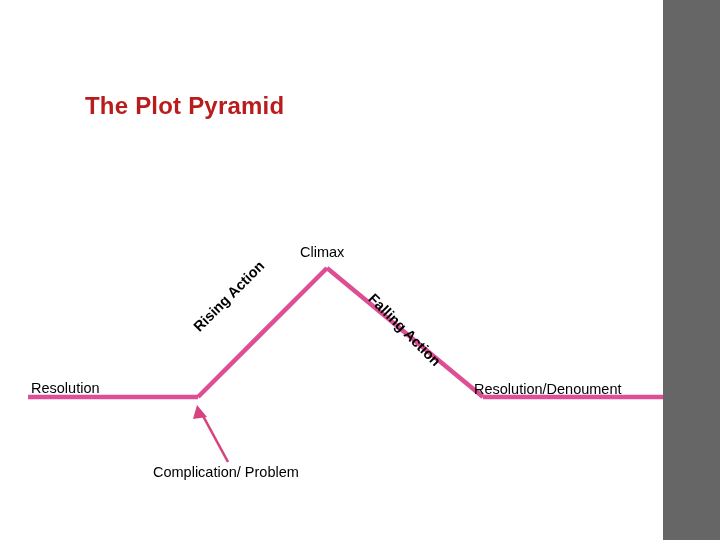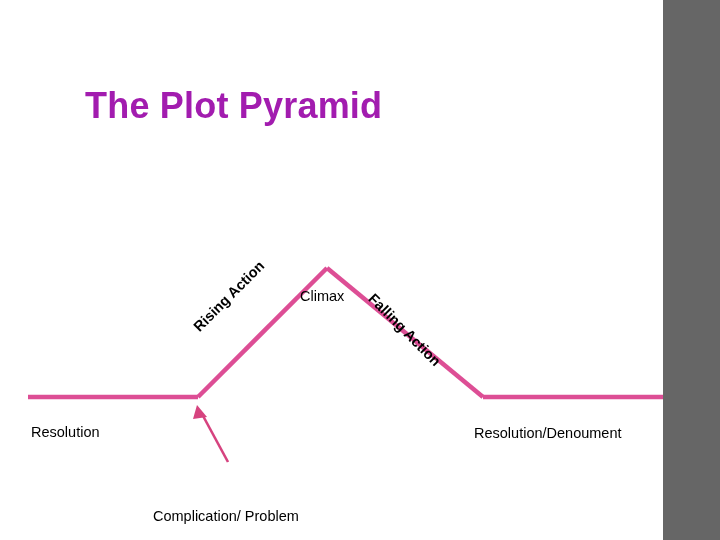--- a/index.html
+++ b/index.html
@@ -28,41 +28,40 @@
     top: 0;
     width: 57px;
     height: 540px;
     background: #666666;
   }
   #slide-title {
     position: absolute;
     left: 85px;
     top: 88px;
     width: 560px;
-    font-size: 36px;
+    font-size: 24px;
     font-weight: bold;
-    color: #a21caf;
+    color: #b91c1c;
     letter-spacing: 0.2px;
     white-space: nowrap;
     line-height: 36px;
   }
   #diagram-svg {
     position: absolute;
     left: 0;
     top: 0;
     width: 720px;
     height: 540px;
   }
   .diagram-label {
     position: absolute;
     font-size: 14.5px;
     color: #000000;
     white-space: nowrap;
     line-height: 17px;
-    margin-top: 44px;
   }
   #label-climax {
     left: 300px;
     top: 244px;
   }
   #label-exposition {
     left: 31px;
     top: 380px;
   }
   #label-resolution {

